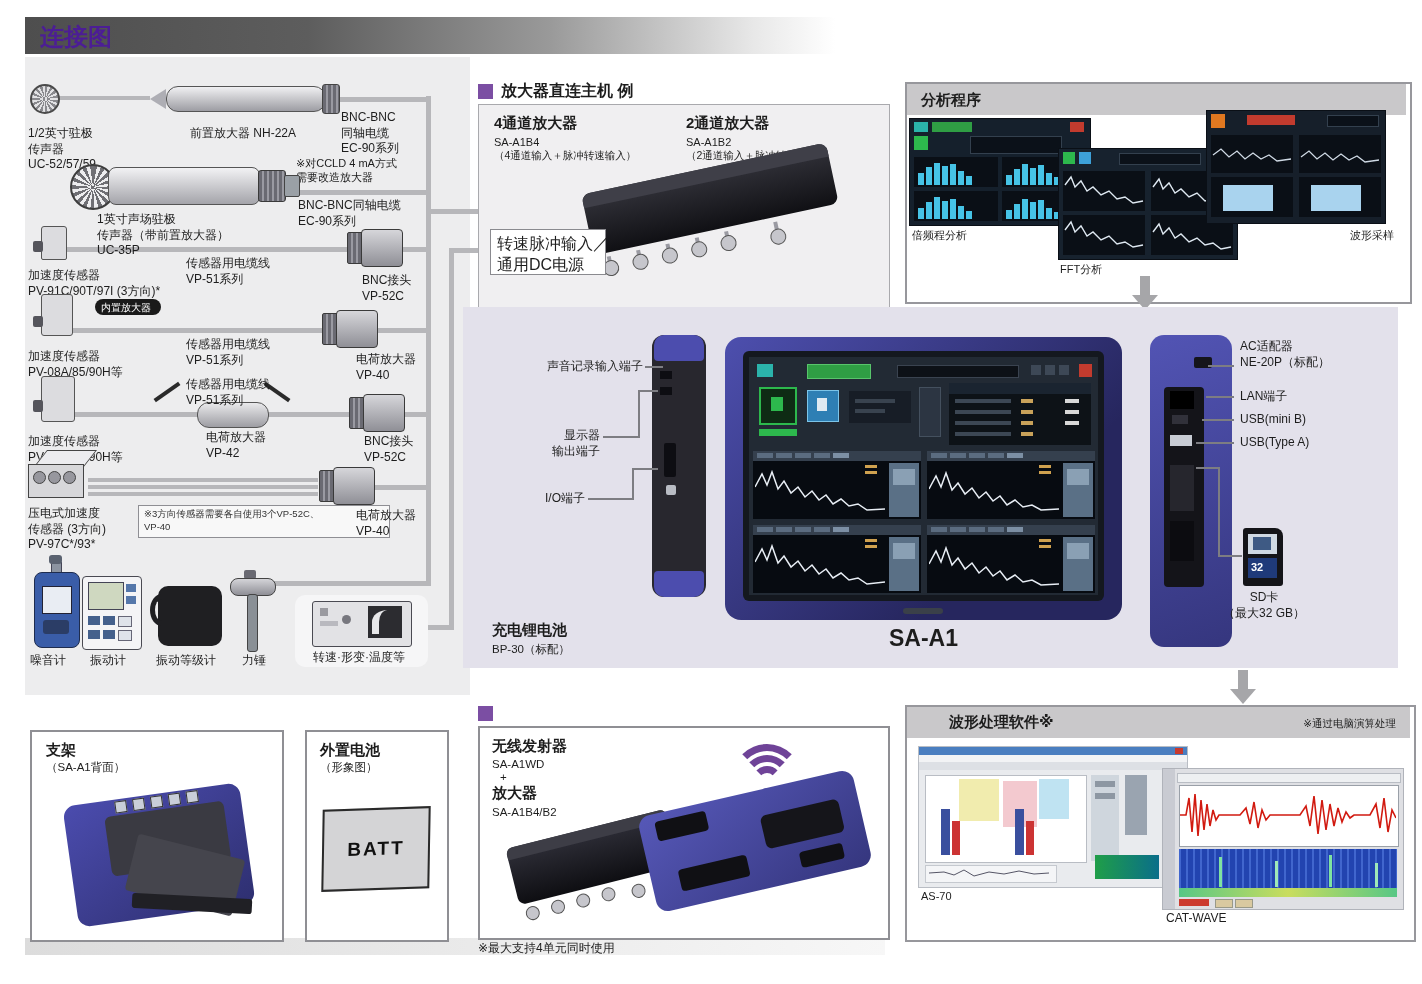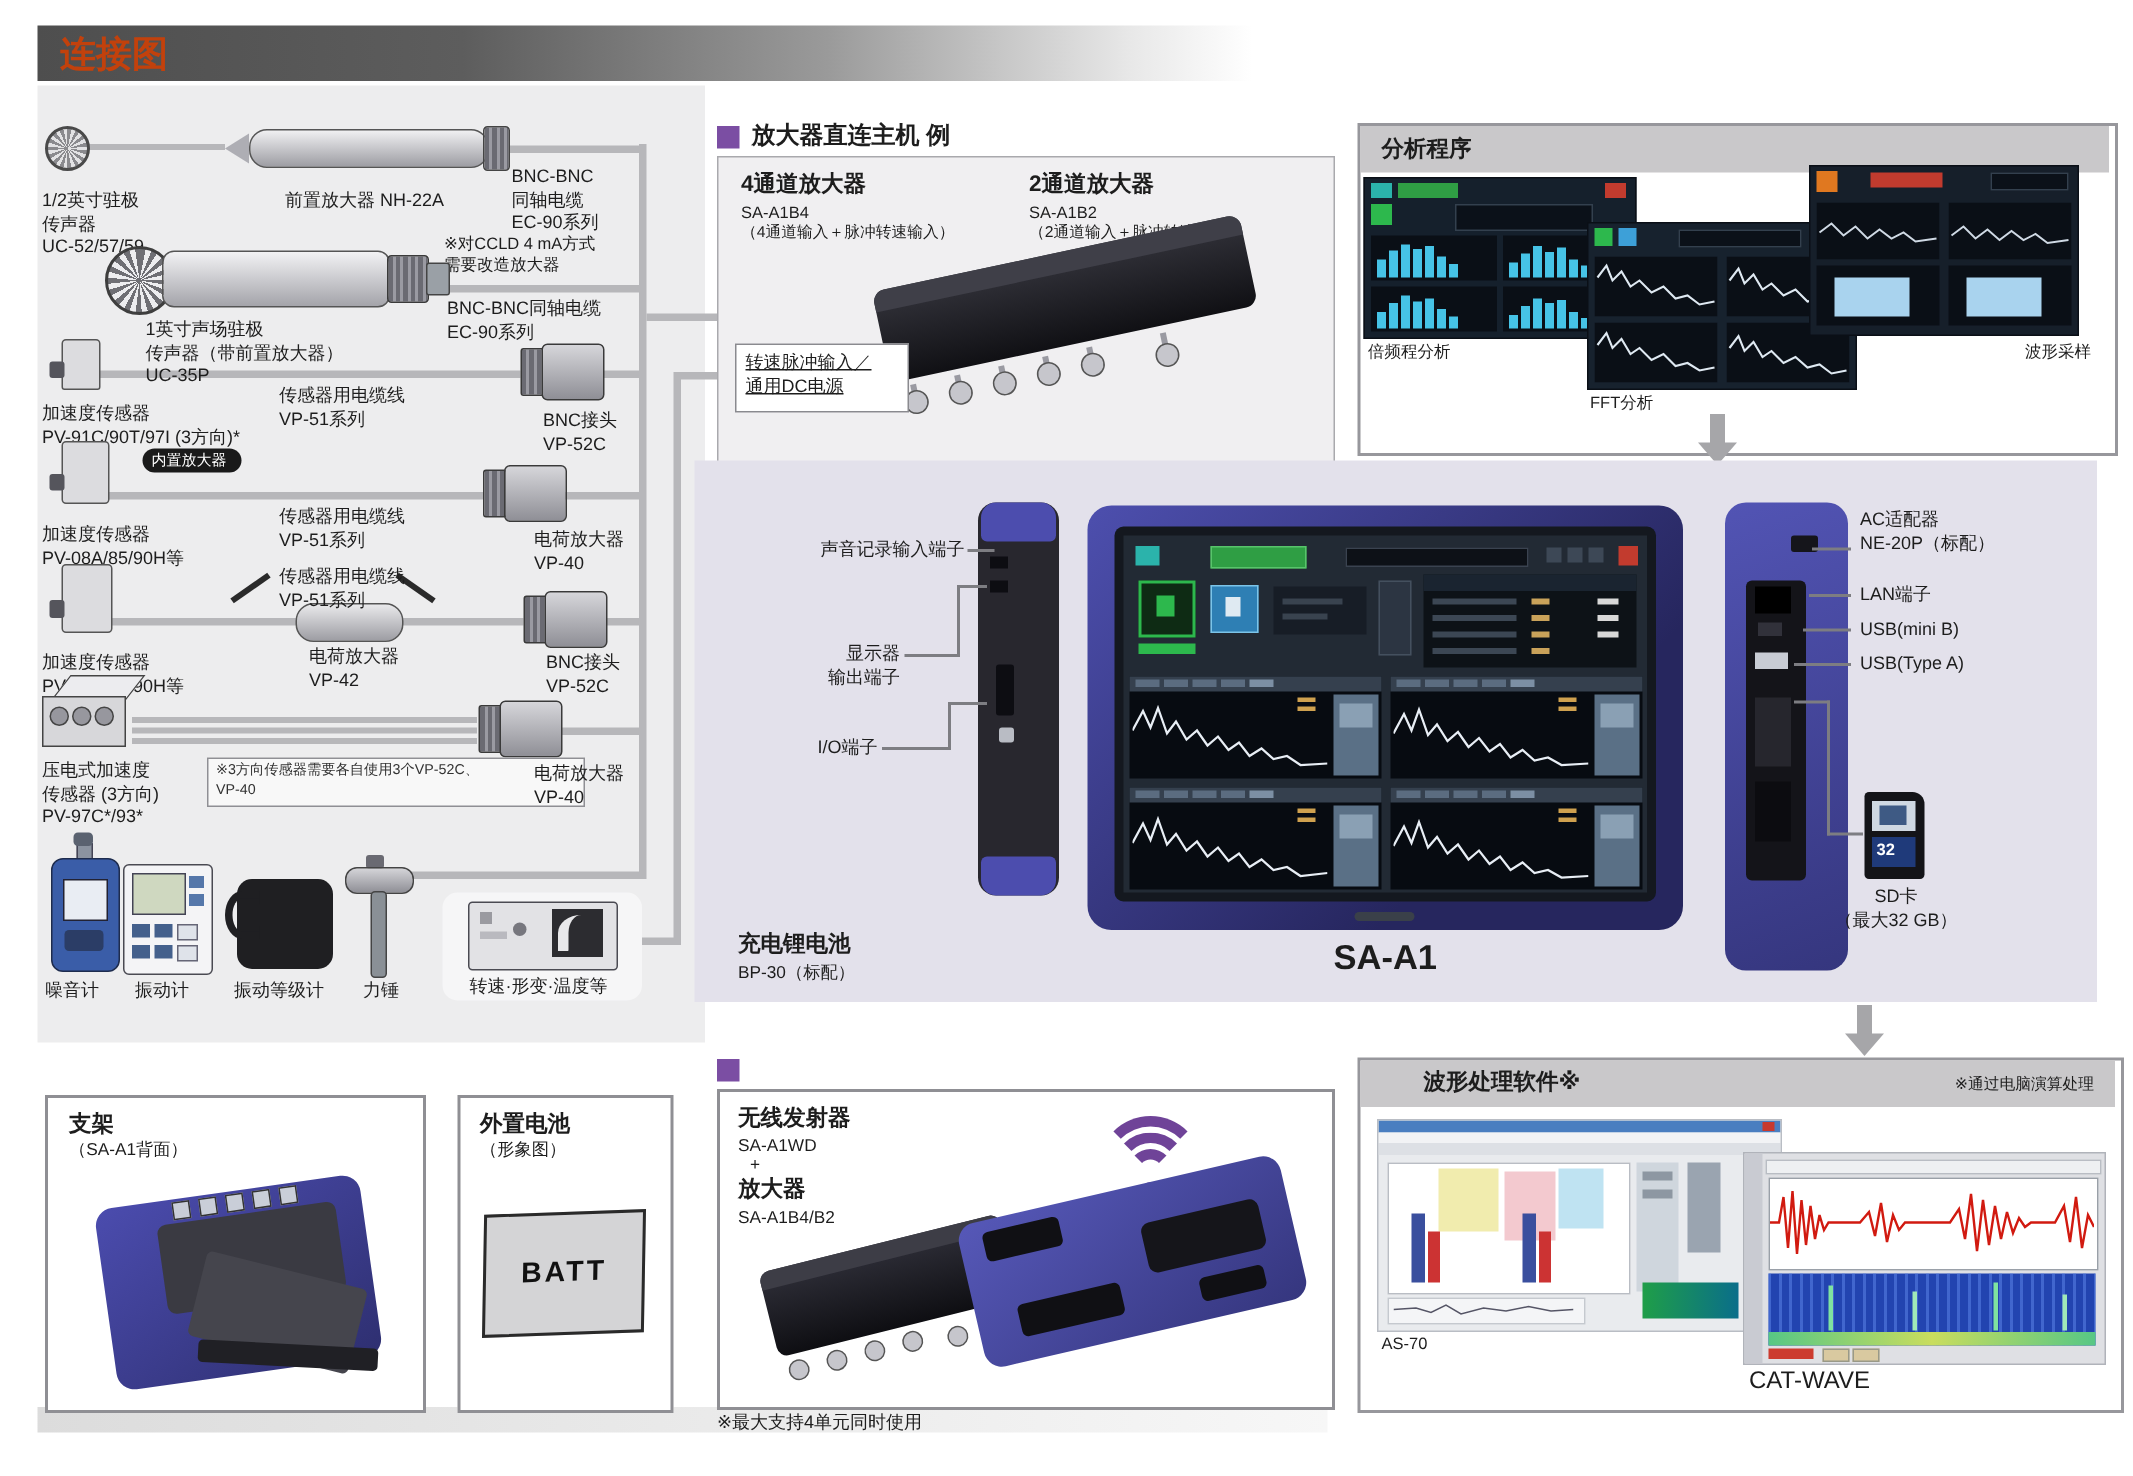--- a/index.html
+++ b/index.html
@@ -22,21 +22,21 @@
   .arrowhead{position:absolute;width:0;height:0;border-left:13px solid transparent;border-right:13px solid transparent;border-top:15px solid #a6a6a9;}
   .ribs{background:repeating-linear-gradient(90deg,#6a6a72 0 3px,#9a9aa2 3px 5px);}
   .wifi span{position:absolute;border:7px solid transparent;border-radius:50%;}
 </style>
 </head>
 <body>
 
 <div id="stage">
 
   <div class="abs" style="left:25px;top:17px;width:810px;height:37px;background:linear-gradient(to right,#4e4e4e 0%,#5d5d5d 35%,#9a9a9a 65%,#e8e8e8 90%,rgba(255,255,255,0) 100%);"></div>
-  <div class="lbl b" style="left:40px;top:21px;font-size:24px;color:#c2410c;">连接图</div>
+  <div class="lbl b" style="left:40px;top:21px;font-size:24px;color:#4c1d95;">连接图</div>
 
   <div class="abs" style="left:25px;top:57px;width:445px;height:638px;background:#ededee;"></div>
   <div class="abs" style="left:25px;top:938px;width:860px;height:17px;background:linear-gradient(to right,#dcdcdc,#f7f7f7);"></div>
 
   <div class="hl" style="left:56px;top:96px;width:94px;height:4px;"></div>
   <div class="hl" style="left:340px;top:97px;width:88px;height:5px;"></div>
   <div class="hl" style="left:284px;top:190px;width:144px;height:5px;"></div>
   <div class="hl" style="left:64px;top:247px;width:283px;height:5px;"></div>
   <div class="hl" style="left:402px;top:247px;width:26px;height:5px;"></div>
   <div class="hl" style="left:64px;top:328px;width:258px;height:5px;"></div>
@@ -212,21 +212,21 @@
     <div class="abs" style="left:66px;bottom:-24px;width:14px;height:14px;border-radius:50%;background:#c6c6cc;border:1px solid #555;"></div>
     <div class="abs" style="left:102px;bottom:-13px;width:4px;height:9px;background:#9a9aa2;"></div>
     <div class="abs" style="left:96px;bottom:-24px;width:14px;height:14px;border-radius:50%;background:#c6c6cc;border:1px solid #555;"></div>
     <div class="abs" style="left:132px;bottom:-13px;width:4px;height:9px;background:#9a9aa2;"></div>
     <div class="abs" style="left:126px;bottom:-24px;width:14px;height:14px;border-radius:50%;background:#c6c6cc;border:1px solid #555;"></div>
     <div class="abs" style="left:182px;bottom:-17px;width:4px;height:12px;background:#9a9aa2;"></div>
     <div class="abs" style="left:176px;bottom:-28px;width:14px;height:14px;border-radius:50%;background:#c6c6cc;border:1px solid #555;"></div>
   </div>
 
   <div class="abs" style="left:490px;top:229px;width:114px;height:44px;background:#ffffff;border:1.5px solid #8a8a8f;"></div>
-  <div class="lbl" style="left:497px;top:234px;font-size:12px;text-decoration:underline;">转速脉冲输入／
+  <div class="lbl" style="left:497px;top:234px;font-size:16px;">转速脉冲输入／
 通用DC电源</div>
 
   <div class="box" style="left:905px;top:82px;width:503px;height:218px;border-color:#97979c;"></div>
   <div class="hdr" style="left:907px;top:84px;width:499px;height:31px;"></div>
   <div class="lbl b" style="left:921px;top:90px;font-size:15px;">分析程序</div>
 
   <div class="shot" style="left:909px;top:118px;width:180px;height:106px;background:#15202c;border:1px solid #0a0f16;">
     <div class="abs" style="left:4px;top:3px;width:14px;height:10px;background:#2bb3ab;"></div>
     <div class="abs" style="left:22px;top:3px;width:40px;height:10px;background:#2f9e44;"></div>
     <div class="abs" style="left:160px;top:3px;width:14px;height:10px;background:#c23b2e;"></div>
@@ -589,15 +589,15 @@
       <div class="abs" style="left:0;bottom:0;width:100%;height:9px;background:linear-gradient(90deg,#57c785,#c9dd5e,#57c785);"></div>
       <div class="abs" style="left:40px;top:8px;width:3px;height:30px;background:#7fe3a0;"></div>
       <div class="abs" style="left:96px;top:12px;width:3px;height:26px;background:#9fe8b8;"></div>
       <div class="abs" style="left:150px;top:6px;width:3px;height:32px;background:#7fe3a0;"></div>
       <div class="abs" style="left:196px;top:14px;width:3px;height:24px;background:#9fe8b8;"></div>
     </div>
     <div class="abs" style="left:16px;top:130px;width:30px;height:7px;background:#cc3b2f;"></div>
     <div class="abs" style="left:52px;top:130px;width:16px;height:7px;background:#d9c9a0;border:1px solid #998;"></div>
     <div class="abs" style="left:72px;top:130px;width:16px;height:7px;background:#d9c9a0;border:1px solid #998;"></div>
   </div>
-  <div class="lbl" style="left:1166px;top:911px;font-size:16px;">CAT-WAVE</div>
+  <div class="lbl" style="left:1166px;top:911px;font-size:12px;">CAT-WAVE</div>
 
 </div>
 
 </body></html>

